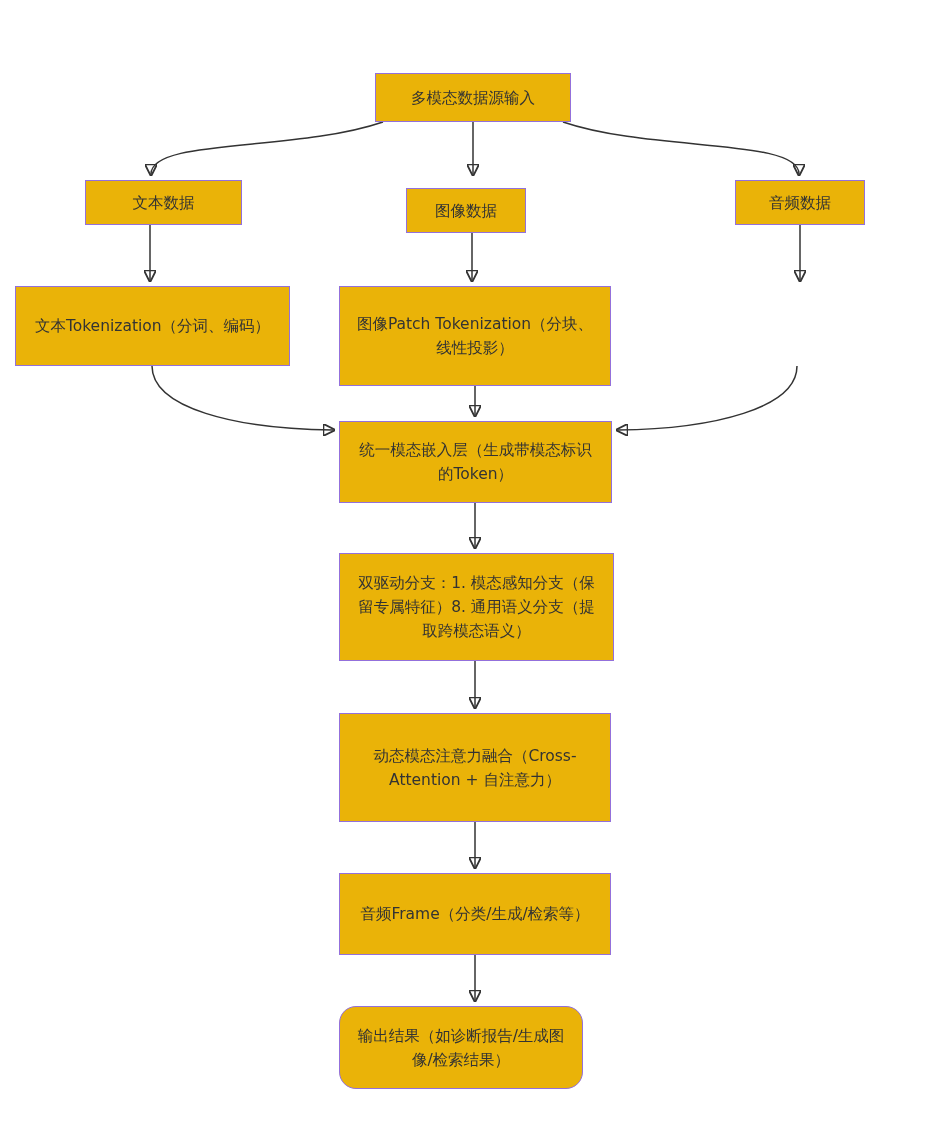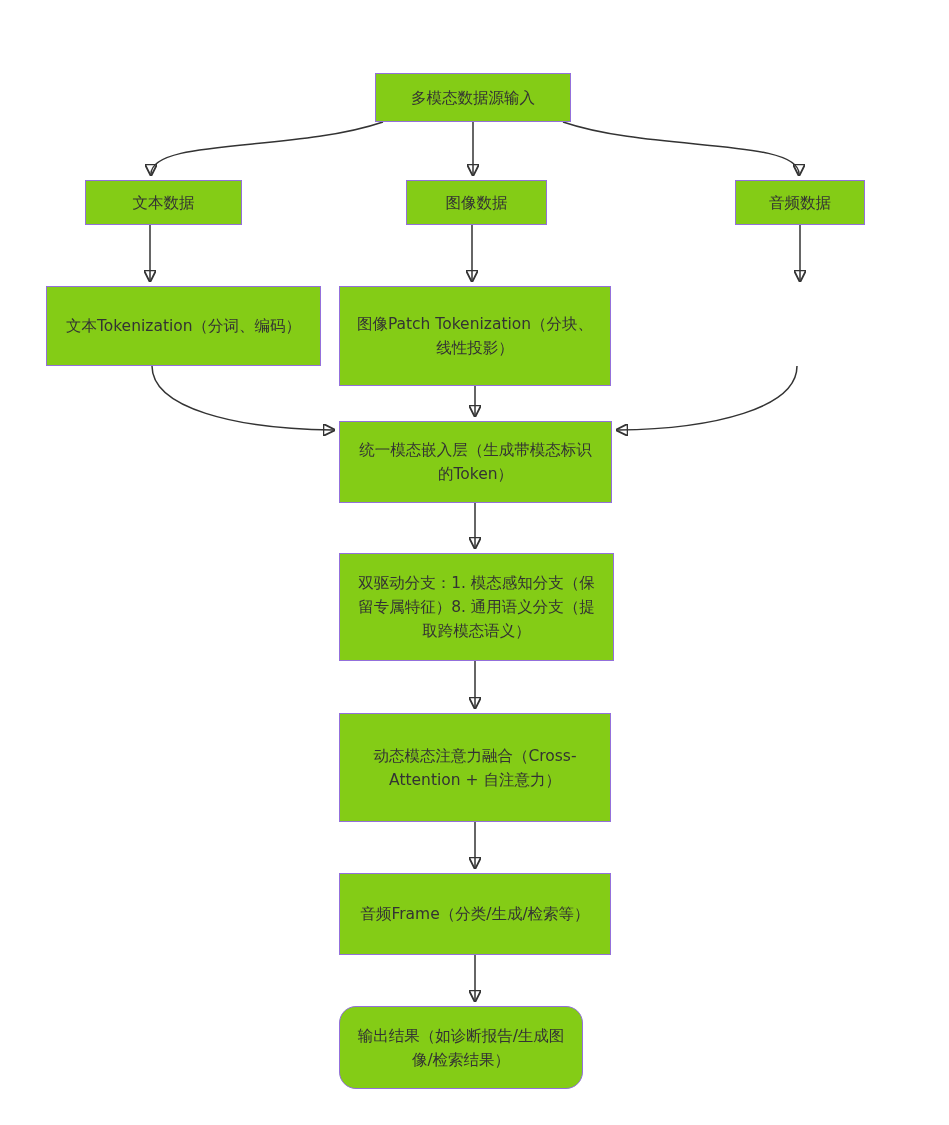--- a/index.html
+++ b/index.html
@@ -23,21 +23,21 @@
     height: 1125px;
   }
   .edges path {
     fill: none;
     stroke: #333333;
     stroke-width: 1.5px;
   }
   .node {
     position: absolute;
     box-sizing: border-box;
-    background: #84cc16;
+    background: #eab308;
     border: 1px solid #9370DB;
     color: #333333;
     font-size: 15.5px;
     line-height: 24px;
     display: flex;
     align-items: center;
     justify-content: center;
     text-align: center;
     padding: 4px 14px;
   }
@@ -65,25 +65,25 @@
     <path d="M 475 503 L 475 547" marker-end="url(#arrow)"></path>
     <path d="M 475 661 L 475 707" marker-end="url(#arrow)"></path>
     <path d="M 475 822 L 475 867" marker-end="url(#arrow)"></path>
     <path d="M 475 955 L 475 1000" marker-end="url(#arrow)"></path>
   </svg>
 
   <div class="node" style="left:375px; top:73px;  width:196px; height:49px;">多模态数据源输入</div>
 
   <div class="node" style="left:85px;  top:180px; width:157px; height:45px;">文本数据</div>
 
-  <div class="node" style="left:406px; top:180px; width:141px; height:45px;">图像数据</div>
+  <div class="node" style="left:406px; top:188px; width:120px; height:45px;">图像数据</div>
 
   <div class="node" style="left:735px; top:180px; width:130px; height:45px;">音频数据</div>
 
-  <div class="node" style="left:15px;  top:286px; width:275px; height:80px;margin-left:31px;">文本Tokenization（分词、编码）</div>
+  <div class="node" style="left:15px;  top:286px; width:275px; height:80px;">文本Tokenization（分词、编码）</div>
 
   <div class="node" style="left:339px; top:286px; width:272px; height:100px;">图像Patch Tokenization（分块、线性投影）</div>
 
 
   <div class="node" style="left:339px; top:421px; width:273px; height:82px;">统一模态嵌入层（生成带模态标识的Token）</div>
 
   <div class="node" style="left:339px; top:553px; width:275px; height:108px;">双驱动分支：1. 模态感知分支（保留专属特征）8. 通用语义分支（提取跨模态语义）</div>
 
   <div class="node" style="left:339px; top:713px; width:272px; height:109px;">动态模态注意力融合（Cross-Attention + 自注意力）</div>
 

